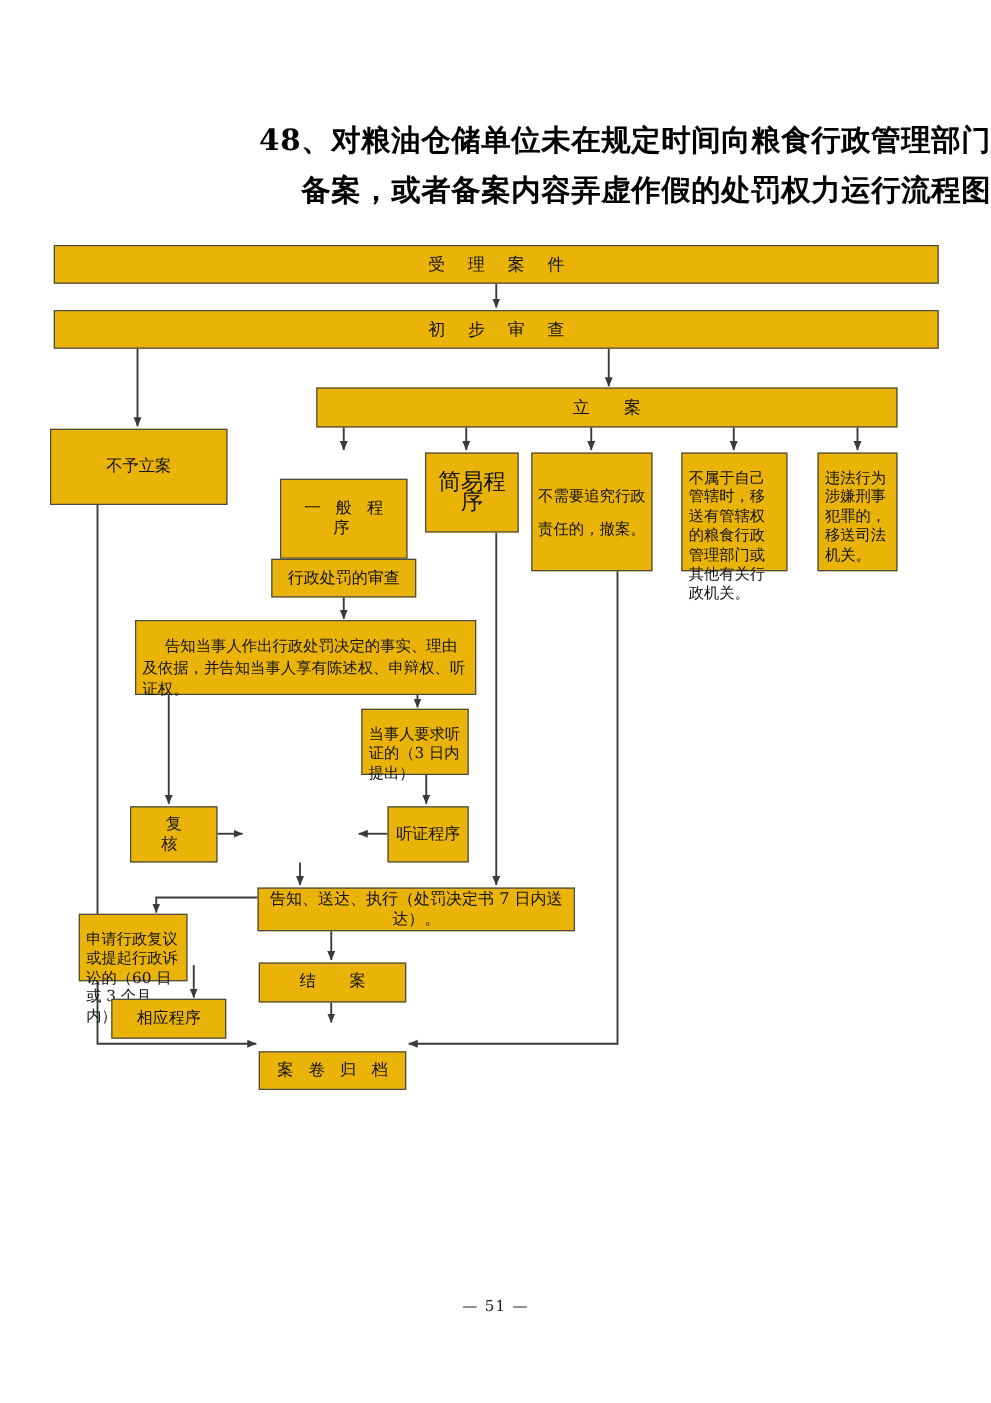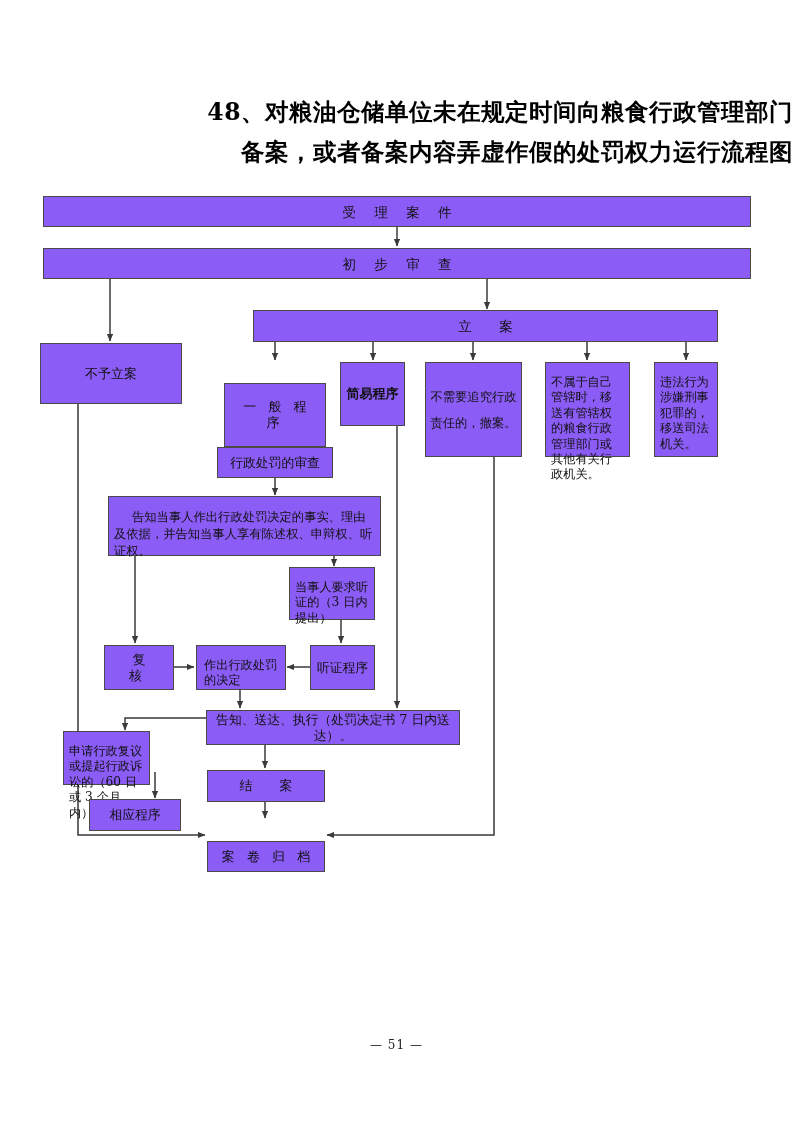--- a/index.html
+++ b/index.html
@@ -25,21 +25,21 @@
   .title .l2{display:block;}
 
   
   #wires{position:absolute;left:0;top:0;width:793px;height:1122px;}
 
   
   .box{
     position:absolute;
     box-sizing:border-box;
     border:1.3px solid #4a4a4a;
-    background:#8b5cf6;
+    background:#eab308;
     display:flex;
     align-items:center;
     justify-content:center;
     text-align:center;
     color:#111;
     font-size:12.5px;
     line-height:16px;
     padding:2px 4px;
   }
   .box .t{display:block;width:100%;}
@@ -147,21 +147,21 @@
   </div>
 
   <div class="box" style="left:40px;top:343px;width:142px;height:61px;font-size:13px;">
     <span class="t">不予立案</span>
   </div>
 
   <div class="box sp4" style="left:224px;top:362px;width:102px;height:64px;font-size:13px;">
     <span class="t">一 般 程 序</span>
   </div>
 
-  <div class="box" style="left:340px;top:362px;width:65px;height:64px;font-size:13px;font-weight:bold;">
+  <div class="box" style="left:340px;top:362px;width:75px;height:64px;font-size:18px;">
     <span class="t">简易程序</span>
   </div>
 
   <div class="box" style="left:425px;top:362px;width:97px;height:95px;font-size:12.3px;line-height:26px;">
     <span class="t">不需要追究行政责任的，撤案。</span>
   </div>
 
   <div class="box para tight" style="left:545px;top:362px;width:85px;height:95px;">
     <span class="t">不属于自己管辖时，移送有管辖权的粮食行政管理部门或其他有关行政机关。</span>
   </div>
@@ -179,23 +179,20 @@
   </div>
 
   <div class="box para tight" style="left:289px;top:567px;width:86px;height:53px;">
     <span class="t">当事人要求听证的（3 日内提出）</span>
   </div>
 
   <div class="box sp" style="left:104px;top:645px;width:70px;height:45px;font-size:13px;">
     <span class="t">复　核</span>
   </div>
 
-  <div class="box para tight" style="left:196px;top:645px;width:90px;height:45px;padding-left:7px;">
-    <span class="t">作出行政处罚的决定</span>
-  </div>
 
   <div class="box" style="left:310px;top:645px;width:65px;height:45px;font-size:12.8px;">
     <span class="t">听证程序</span>
   </div>
 
   <div class="box" style="left:206px;top:710px;width:254px;height:35px;font-size:12.8px;">
     <span class="t">告知、送达、执行（处罚决定书 7 日内送达）。</span>
   </div>
 
   <div class="box para tight" style="left:63px;top:731px;width:87px;height:54px;">

